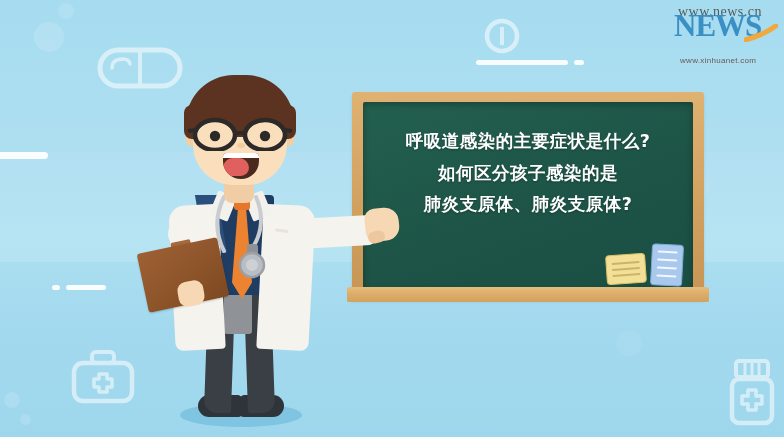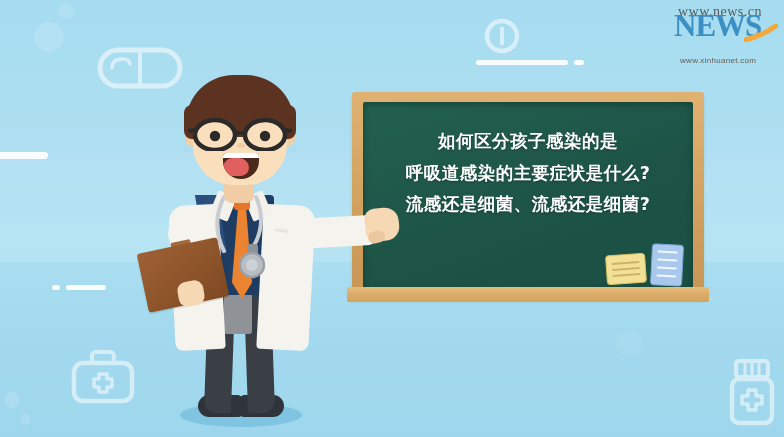--- a/index.html
+++ b/index.html
@@ -354,23 +354,23 @@
     <line x1="19" y1="5" x2="19" y2="17" stroke="#ffffff" stroke-width="3"></line>
     <line x1="26" y1="5" x2="26" y2="17" stroke="#ffffff" stroke-width="3"></line>
     <line x1="33" y1="5" x2="33" y2="17" stroke="#ffffff" stroke-width="3"></line>
     <rect x="6" y="21" width="40" height="44" rx="7" fill="none" stroke="#ffffff" stroke-width="4.5"></rect>
     <path d="M22 32 h8 v6 h6 v8 h-6 v6 h-8 v-6 h-6 v-8 h6 z" fill="none" stroke="#ffffff" stroke-width="3.5" stroke-linejoin="round"></path>
   </svg>
 
   <div id="blackboard">
     <div id="board-inner">
       <div id="board-text">
+        <div>呼吸道感染的主要症状是什么?</div>
         <div>如何区分孩子感染的是</div>
-        <div>呼吸道感染的主要症状是什么?</div>
-        <div>流感还是细菌、流感还是细菌?</div>
+        <div>肺炎支原体、肺炎支原体?</div>
       </div>
 
       <div class="note" id="note-yellow">
         <div class="ln" style="top:7px;"></div>
         <div class="ln" style="top:13px;"></div>
         <div class="ln" style="top:19px;"></div>
       </div>
       <div class="note" id="note-blue">
         <div class="ln" style="top:6px;"></div>
         <div class="ln" style="top:14px;"></div>

